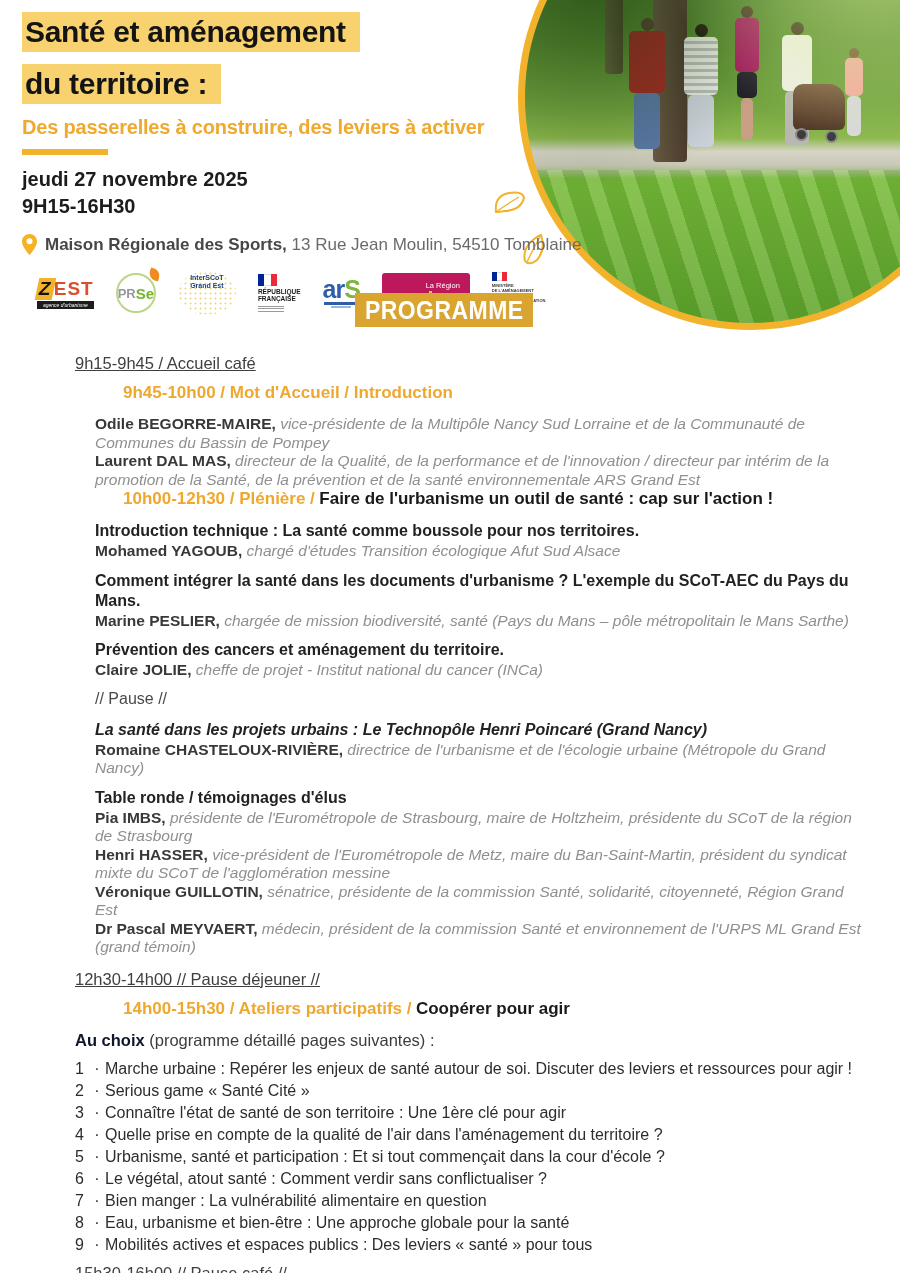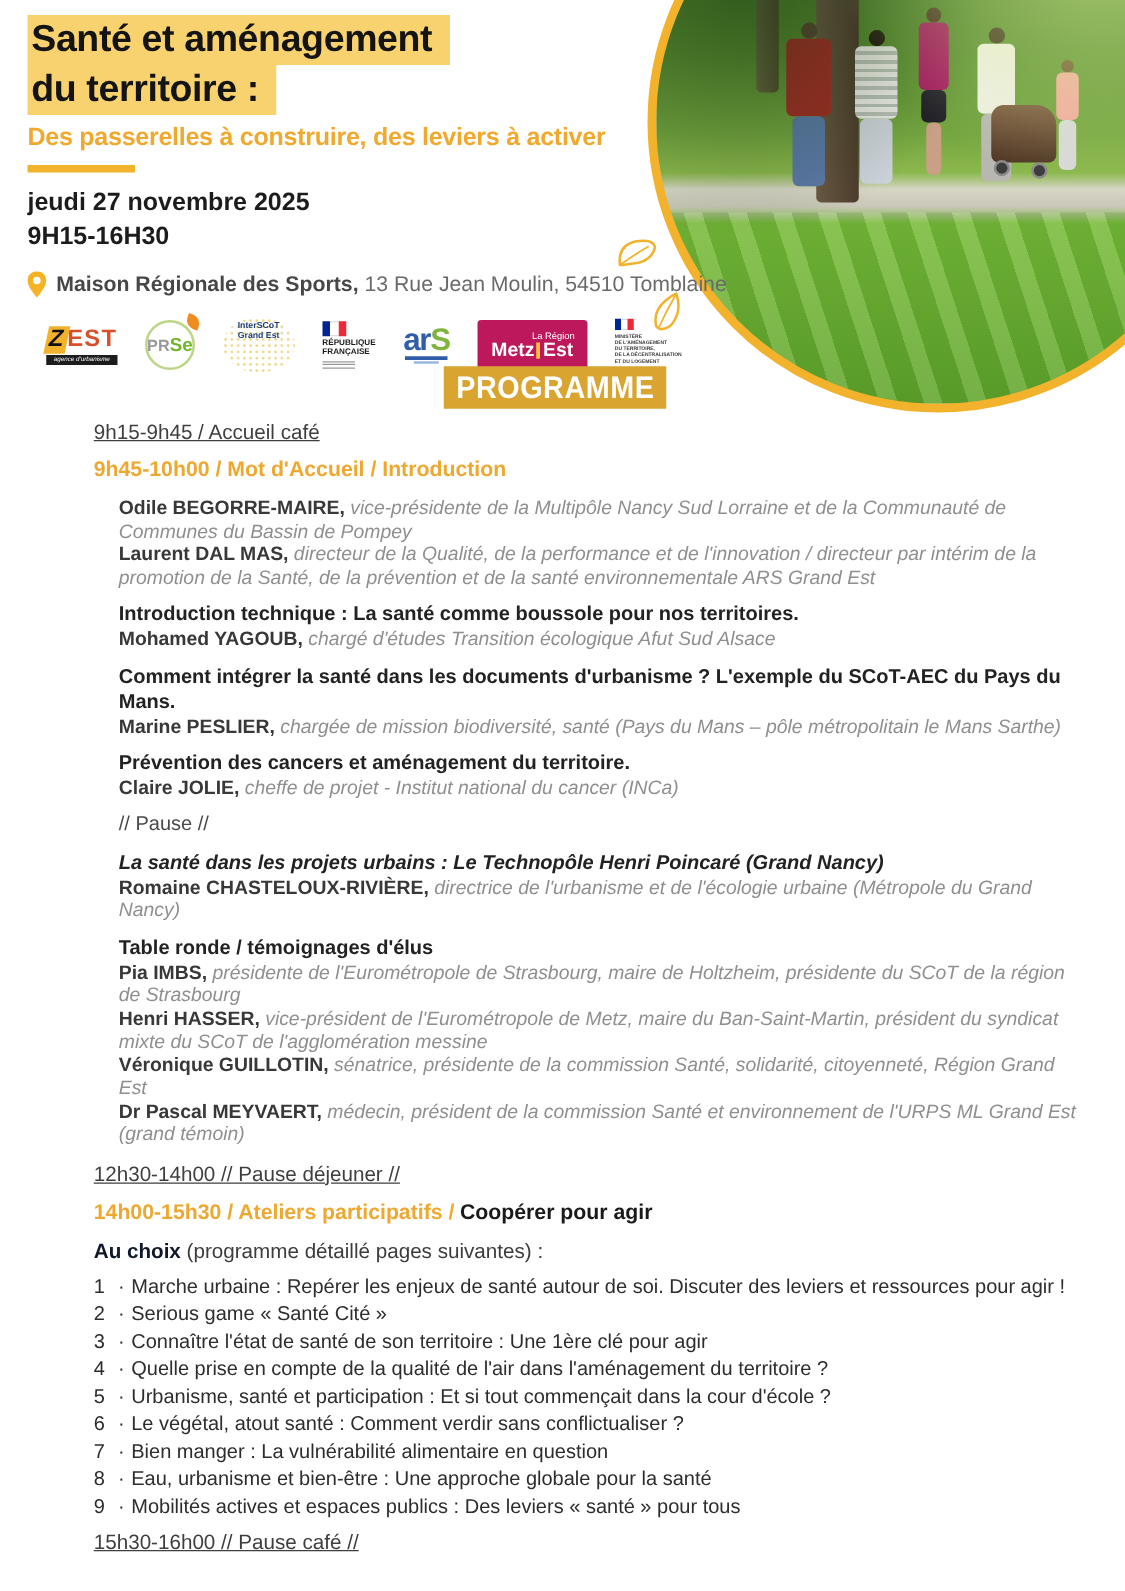--- a/index.html
+++ b/index.html
@@ -5,21 +5,21 @@
   * { margin:0; padding:0; box-sizing:border-box; }
   html,body { width:900px; }
   body {
     height:1273px; position:relative; overflow:hidden; background:#ffffff;
     font-family:"Liberation Sans", sans-serif; color:#3e3e3e;
   }
 
   
   .header { position:relative; padding:12px 0 0 22px; z-index:3; }
   .title-line { display:table; background:#f8d26e; color:#141414; font-weight:800;
-    font-size:30px; line-height:34px; padding:3px 14px 3px 3px; margin-bottom:0; letter-spacing:-0.3px; }
+    font-size:30px; line-height:34px; padding:3px 14px 3px 3px; margin-bottom:12px; letter-spacing:-0.3px; }
   .subtitle { color:#f0a92c; font-weight:800; font-size:20px; margin-top:7px; letter-spacing:-0.2px; }
   .subtitle-bar { width:86px; height:6px; background:#f2b22c; margin-top:10px; }
   .date-block { margin-top:11px; font-size:20px; font-weight:800; color:#1c1c1c; line-height:27px; }
   .venue { margin-top:14px; display:flex; align-items:center; gap:8px; font-size:17px; color:#6a6a6a; }
   .venue b { color:#474747; font-weight:700;margin-top:45px; }
 
   
   .logos { margin:14px 0 0 15px; display:flex; align-items:center; gap:22px; height:48px; position:relative; z-index:3; }
   .logo { display:flex; flex-direction:column; align-items:center; justify-content:center; }
   .zest-word { font-weight:800; font-size:19px; letter-spacing:1px; }
@@ -82,31 +82,31 @@
 
   
   .banner { position:absolute; left:355px; top:293px; width:178px; height:34px; background:#d9a430;
      color:#fff; font-weight:800; font-size:25px; text-align:center; line-height:34px; z-index:4; }
   .banner span { display:inline-block; transform:scaleX(.92); letter-spacing:.5px; }
 
   
   .program { position:relative; margin-top:36px; padding:0 36px 0 75px; z-index:2; }
   .line { font-size:16.5px; line-height:20px; color:#3f3f3f;text-decoration:underline; }
   .mb-s { margin-bottom:10px; } .mb-m { margin-bottom:12px; }
-  .h-yellow { color:#efa82f; font-weight:800; font-size:17px; }
+  .h-yellow { color:#efa82f; font-weight:800; font-size:17px;margin-left:48px; }
   .h-black  { color:#1a1a1a; font-weight:800; font-size:17px; }
   .indent { padding-left:20px; }
   .speaker { font-size:15.5px; line-height:18.5px; max-width:785px; }
   .speaker b { color:#383838; font-weight:700; }
   .speaker i { color:#8f8f8f; font-style:italic; }
   .talk { margin-bottom:10px; }
   .talk-title { font-size:16px; font-weight:700; color:#222; line-height:20px; margin-bottom:1px; }
   .talk-title.it { font-style:italic; }
   .pause-line { font-size:16px; color:#4a4a4a; margin:4px 0 12px; }
-  .intro-speakers { max-width:760px; margin-bottom:10px; }
+  .intro-speakers { max-width:760px; }
   .auchoix { font-size:16.5px; margin-bottom:10px; color:#3c3c3c; }
   .auchoix b { color:#0f172a; font-weight:700; }
   .ateliers-list { margin-bottom:10px; }
   .atelier { display:flex; font-size:16px; line-height:17px; margin-bottom:5px; color:#2d2d2d; font-weight:500; }
   .atelier .num { width:14px; color:#2d2d2d; }
   .atelier .dot { width:16px; text-align:center; color:#2d2d2d; }
 </style>
 </head>
 <body>
 
@@ -249,20 +249,21 @@
 
   <p class="line mb-s">9h15-9h45 / Accueil café</p>
 
   <p class="mb-m"><span class="h-yellow">9h45-10h00 / Mot d'Accueil / Introduction</span></p>
 
   <div class="indent intro-speakers">
     <p class="speaker"><b>Odile BEGORRE-MAIRE,</b> <i>vice-présidente de la Multipôle Nancy Sud Lorraine et de la Communauté de Communes du Bassin de Pompey</i></p>
     <p class="speaker"><b>Laurent DAL MAS,</b> <i>directeur de la Qualité, de la performance et de l'innovation / directeur par intérim de la promotion de la Santé, de la prévention et de la santé environnementale ARS Grand Est</i></p>
   </div>
 
+  <p class="mb-m"><span class="h-yellow">10h00-12h30 / Plénière /</span> <span class="h-black">Faire de l'urbanisme un outil de santé : cap sur l'action !</span></p>
 
   <div class="indent">
     <div class="talk">
       <div class="talk-title">Introduction technique : La santé comme boussole pour nos territoires.</div>
       <p class="speaker"><b>Mohamed YAGOUB,</b> <i>chargé d'études Transition écologique Afut Sud Alsace</i></p>
     </div>
     <div class="talk">
       <div class="talk-title">Comment intégrer la santé dans les documents d'urbanisme ? L'exemple du SCoT-AEC du Pays du Mans.</div>
       <p class="speaker"><b>Marine PESLIER,</b> <i>chargée de mission biodiversité, santé (Pays du Mans – pôle métropolitain le Mans Sarthe)</i></p>
     </div>

